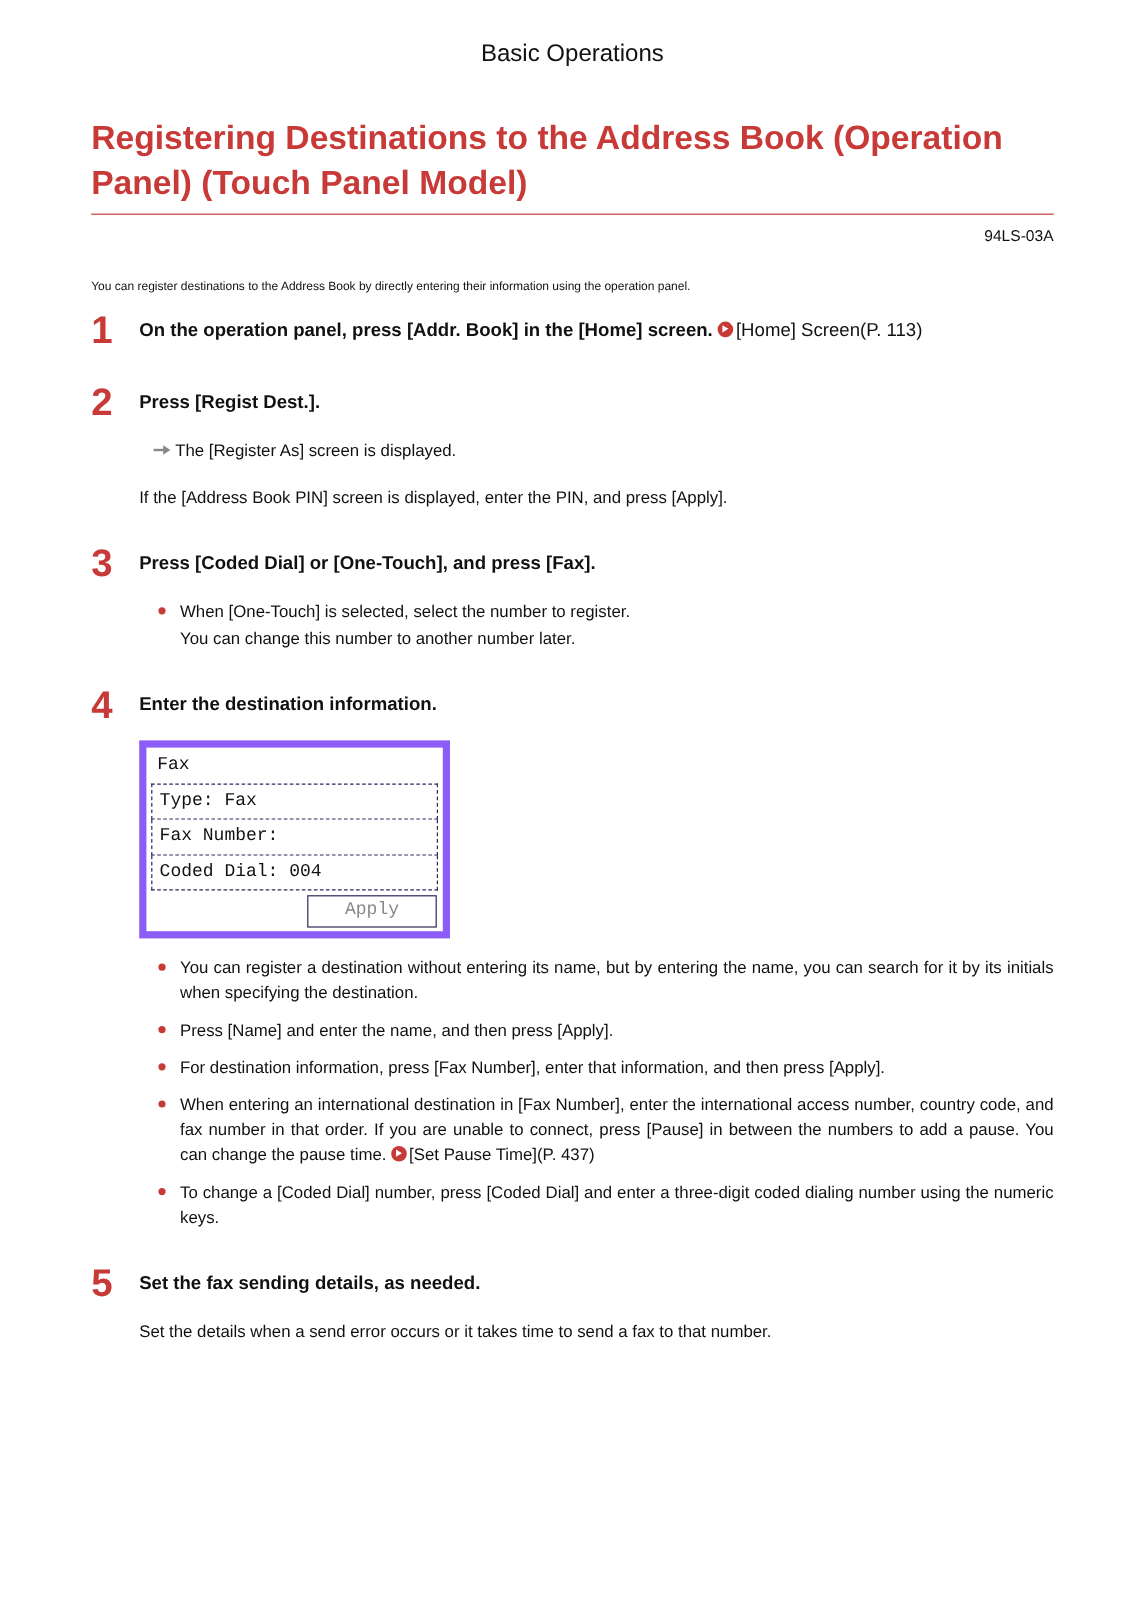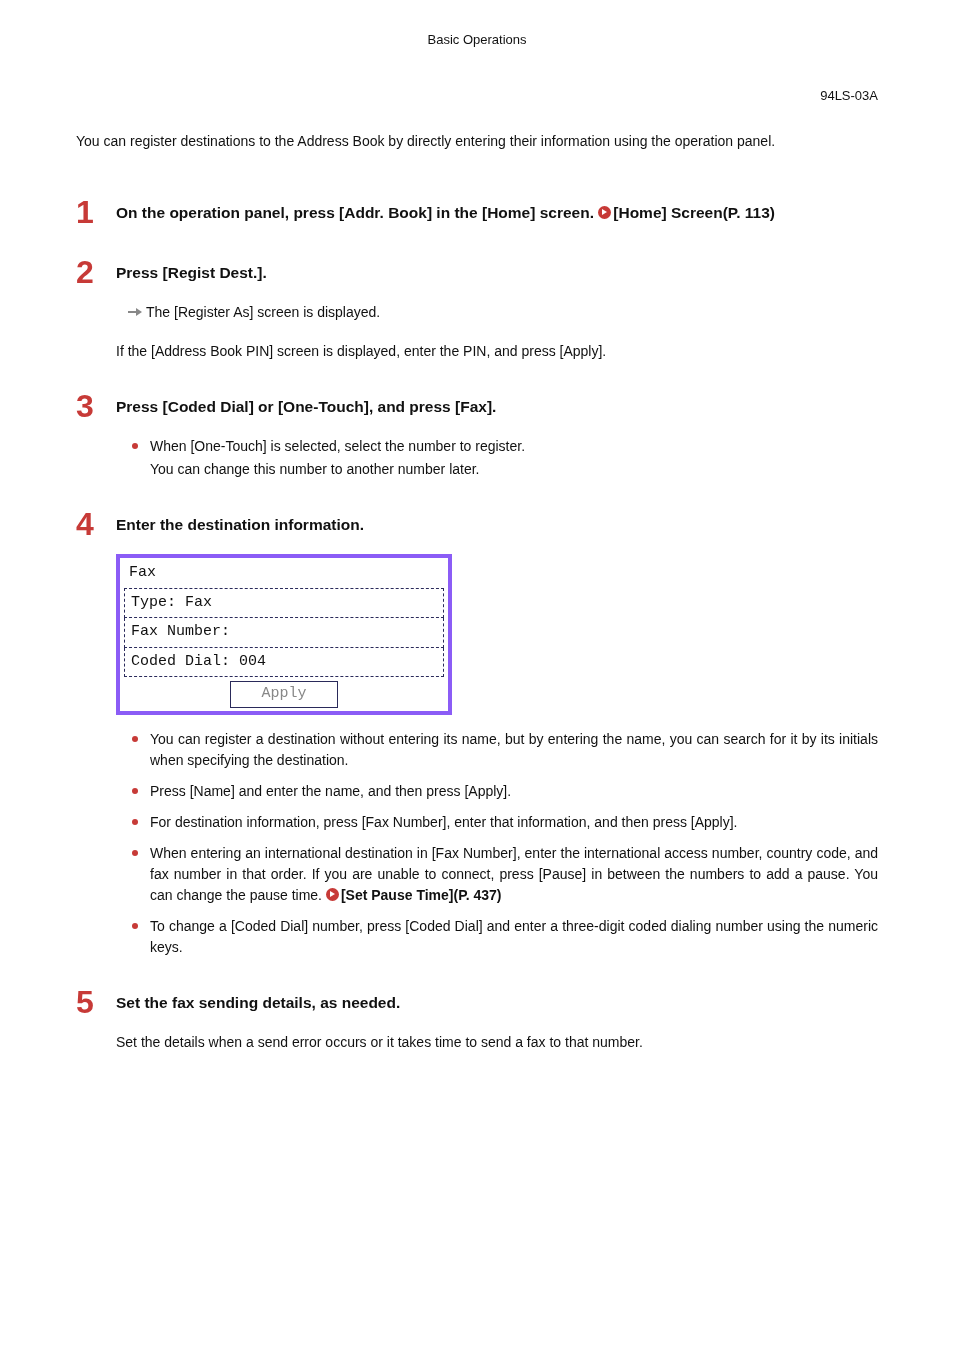--- a/index.html
+++ b/index.html
@@ -10,42 +10,42 @@
     margin: 0 auto;
     color: #111;
     font-size: 14px;
     line-height: 1.5;
   }
   .page {
     padding: 30px 76px 40px 76px;
   }
   .header-small {
     text-align: center;
-    font-size: 13px;
+    font-size: 20px;
     margin-bottom: 36px;
   }
   .title-block {
     border-bottom: 1px solid #c73a37;
     padding-bottom: 6px;
     margin-bottom: 8px;
   }
   .title {
     color: #c73a37;
     font-size: 28px;
     font-weight: bold;
     line-height: 1.35;
   }
   .doc-code {
     text-align: right;
     font-size: 13px;
     margin-bottom: 26px;
   }
   .intro {
-    font-size: 14px;
-    margin-bottom: 44px;
+    font-size: 10px;
+    margin-bottom: 12px;
   }
   .step {
     margin-bottom: 28px;
   }
   .step-head {
     display: flex;
     align-items: flex-start;
     gap: 14px;
     margin-bottom: 14px;
   }
@@ -135,25 +135,25 @@
     top: 7px;
     width: 6px;
     height: 6px;
     background: #c73a37;
     border-radius: 50%;
   }
   .sub-line {
     margin-top: 2px;
   }
   .link-bold {
-    font-weight: bold;
+    font-weight: normal;
   }
   .screenshot {
-    border: 4px solid #8b5cf6;
-    width: 336px;
+    border: 6px solid #8b5cf6;
+    width: 259px;
     margin: 0 0 14px 0;
     font-family: "Courier New", monospace;
     font-size: 15px;
     background: #fff;
     padding: 2px 3px 3px 3px;
   }
   .screenshot .screen-title {
     padding: 2px 6px 2px 6px;
     font-size: 15px;
   }
@@ -163,21 +163,21 @@
     margin: 0 0 0 0;
   }
   .screenshot .row + .row {
     border-top: none;
   }
   .screenshot .rows-wrap {
     border: 1px solid transparent;
   }
   .screenshot .apply-row {
     display: flex;
-    justify-content: center;
+    justify-content: flex-end;
     padding: 3px 2px 0 2px;
   }
   .screenshot .apply-btn {
     border: 1px solid #2a2a5a;
     width: 108px;
     text-align: center;
     padding: 1px 0;
     color: #888;
   }
   .page-num {
@@ -185,20 +185,23 @@
     margin-top: 48px;
     font-size: 14px;
   }
 </style>
 </head>
 <body>
 
 <div class="page">
   <div class="header-small">Basic Operations</div>
 
+  <div class="title-block">
+    <h1 class="title">Registering Destinations to the Address Book (Operation Panel) (Touch Panel Model)</h1>
+  </div>
   <div class="doc-code">94LS-03A</div>
 
   <p class="intro">You can register destinations to the Address Book by directly entering their information using the operation panel.</p>
 
   <div class="step">
     <div class="step-head">
       <div class="step-num">1</div>
       <div class="step-title">
         <span>On the operation panel, press [Addr. Book] in the [Home] screen. </span>
         <span class="link-icon"></span><span class="link-bold">[Home] Screen(P. 113)</span>

